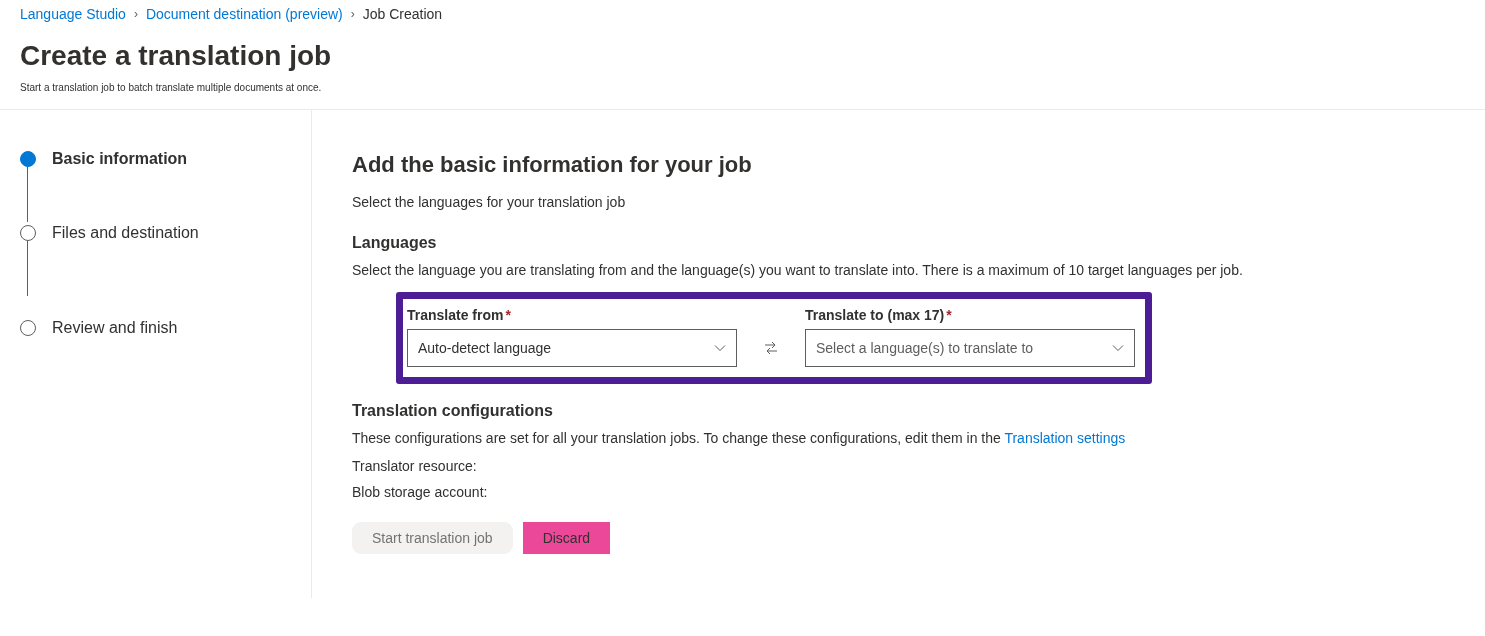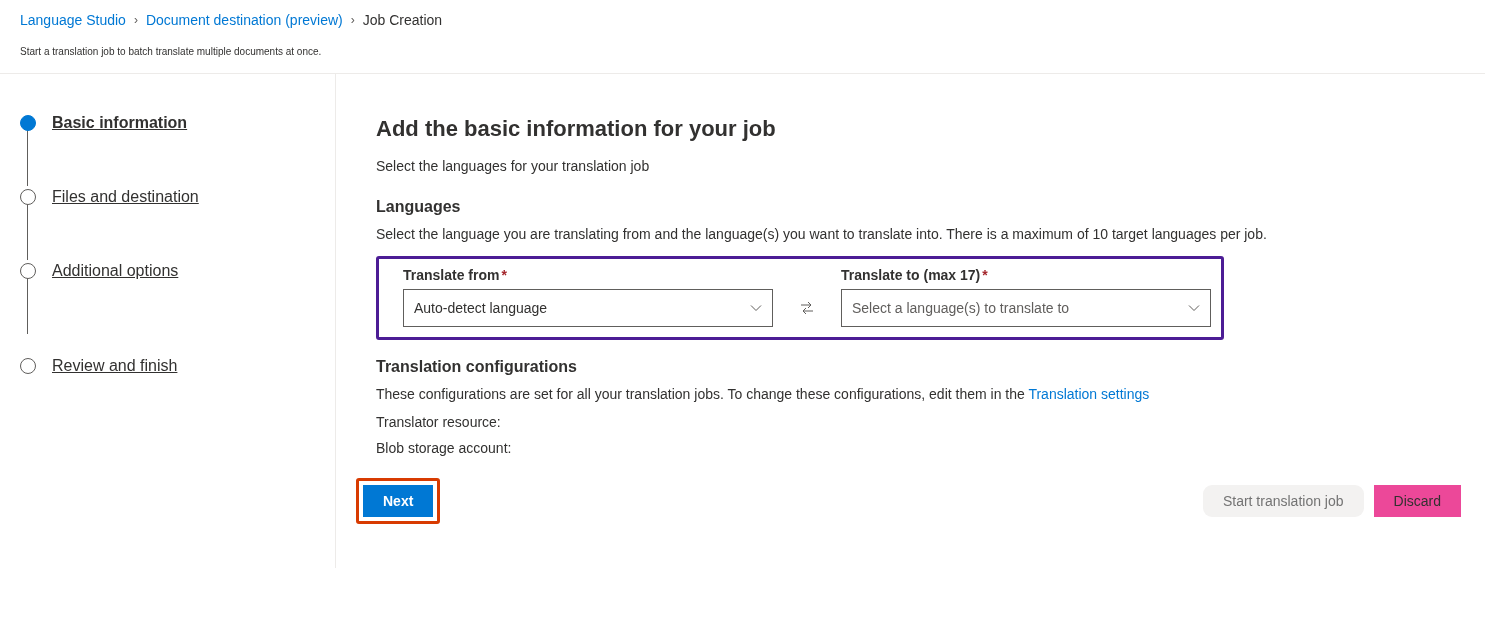--- a/index.html
+++ b/index.html
@@ -1,53 +1,53 @@
 <!DOCTYPE html>
 <html><head>
   <meta charset="utf-8">
   <style>
     * { box-sizing: border-box; margin: 0; padding: 0; }
     body { font-family: "Segoe UI", -apple-system, BlinkMacSystemFont, sans-serif; color: #323130; background: #fff; }
     
-    .header-region { padding: 12px 20px 0 20px; }
+    .header-region { padding: 6px 20px 0 20px; }
     .breadcrumb { font-size: 14px; display: flex; align-items: center; gap: 8px; margin-bottom: 18px; }
     .breadcrumb a { color: #0078d4; text-decoration: none; }
     .breadcrumb .chevron { color: #605e5c; font-size: 12px; }
     .breadcrumb .current { color: #323130; }
     
     .page-title { font-size: 28px; font-weight: 600; margin-bottom: 10px; }
     .page-subtitle { font-size: 10px; color: #323130; margin-bottom: 16px; }
     
     .divider { border: none; border-top: 1px solid #edebe9; margin: 0; }
     
     .content-wrapper { display: flex; }
     
-    .sidebar { width: 336px; padding: 40px 20px; border-right: 1px solid #edebe9; flex-shrink: 0; text-decoration: underline; }
+    .sidebar { width: 312px; padding: 40px 20px; border-right: 1px solid #edebe9; flex-shrink: 0; }
     .step-list { list-style: none; }
     .step-item { display: flex; align-items: center; gap: 16px; position: relative; padding-bottom: 56px; }
     .step-item:last-child { padding-bottom: 0; margin-top: 21px; }
     .step-marker { width: 16px; height: 16px; border-radius: 50%; border: 1px solid #605e5c; background: #fff; flex-shrink: 0; position: relative; z-index: 1; }
     .step-item.active .step-marker { background: #0078d4; border-color: #0078d4; }
     .step-line { position: absolute; left: 7px; top: 16px; width: 1px; height: 56px; background: #605e5c; }
     .step-item:last-child .step-line { display: none; }
     .step-label { font-size: 16px; color: #323130; }
     .step-item.active .step-label { font-weight: 600; }
     
     .main { flex: 1; padding: 32px 12px 32px 40px; position: relative; }
     .section-title { font-size: 22px; font-weight: 600; margin-bottom: 16px; margin-top: 10px; }
     .section-subtitle { font-size: 14px; margin-bottom: 24px; }
     .subsection-title { font-size: 16px; font-weight: 600; margin-bottom: 10px; }
     .subsection-desc { font-size: 14px; margin-bottom: 14px; }
     
-    .highlight-box { border: 3px solid #4c1d95; border-radius: 3px; padding: 8px 10px 10px 24px; display: inline-block; }
+    .highlight-box { border: 7px solid #4c1d95; border-radius: 3px; padding: 8px 10px 10px 4px; display: inline-block; margin-left: 44px; }
     .lang-row { display: flex; align-items: flex-end; gap: 18px; }
     .field-group { display: flex; flex-direction: column; gap: 6px; }
     .field-label { font-size: 14px; font-weight: 600; }
     .req-star { color: #a4262c; margin-left: 2px; }
-    .dropdown { border: 1px solid #605e5c; background: #fff; height: 38px; display: flex; align-items: center; justify-content: space-between; padding: 0 10px; font-size: 14px; cursor: pointer; width: 370px; }
+    .dropdown { border: 1px solid #605e5c; background: #fff; height: 38px; display: flex; align-items: center; justify-content: space-between; padding: 0 10px; font-size: 14px; cursor: pointer; width: 330px; }
     .dropdown .placeholder-text { color: #605e5c; }
     .dropdown .chev { width: 12px; height: 12px; }
     .swap-btn { width: 32px; height: 32px; border: none; background: #fff; display: flex; align-items: center; justify-content: center; cursor: pointer; margin-bottom: 3px; color: #605e5c; }
     
     .config-section { margin-top: 18px; }
     .config-desc { font-size: 14px; margin-bottom: 12px; }
     .config-desc a.link { color: #0078d4; text-decoration: none; }
     .config-row { font-size: 14px; margin-bottom: 10px; }
     
     .footer-bar { display: flex; align-items: center; justify-content: space-between; padding: 12px 12px 12px 0; }
@@ -62,42 +62,38 @@
 <body>
 
 <div class="header-region">
   <nav class="breadcrumb">
     <a href="#">Language Studio</a>
     <span class="chevron">›</span>
     <a href="#">Document destination (preview)</a>
     <span class="chevron">›</span>
     <span class="current">Job Creation</span>
   </nav>
+  <h1 class="page-title">Create a translation job</h1>
   <p class="page-subtitle">Start a translation job to batch translate multiple documents at once.</p>
 </div>
 
 <hr class="divider">
 
 <div class="content-wrapper">
   <aside class="sidebar">
     <ul class="step-list">
       <li class="step-item active">
         <span class="step-marker"></span>
         <span class="step-line"></span>
         <span class="step-label">Basic information</span>
       </li>
       <li class="step-item">
         <span class="step-marker"></span>
         <span class="step-line"></span>
         <span class="step-label">Files and destination</span>
-      </li>
-      <li class="step-item">
-        <span class="step-marker"></span>
-        <span class="step-line"></span>
-        <span class="step-label">Additional options</span>
       </li>
       <li class="step-item">
         <span class="step-marker"></span>
 
         <span class="step-label">Review and finish</span>
       </li>
     </ul>
   </aside>
 
   <main class="main">
@@ -143,22 +139,19 @@
     <div class="config-section">
       <h3 class="subsection-title">Translation configurations</h3>
       <p class="config-desc">
         <span>These configurations are set for all your translation jobs. To change these configurations, edit them in the </span><a href="#" class="link">Translation settings</a>
       </p>
       <p class="config-row">Translator resource:</p>
       <p class="config-row">Blob storage account:</p>
     </div>
 
     <div class="footer-bar">
-      <span class="next-highlight">
-        <button class="btn btn-primary">Next</button>
-      </span>
       <div class="footer-right">
         <button class="btn btn-disabled">Start translation job</button>
         <button class="btn btn-secondary">Discard</button>
       </div>
     </div>
   </main>
 </div>
 
 </body></html>

